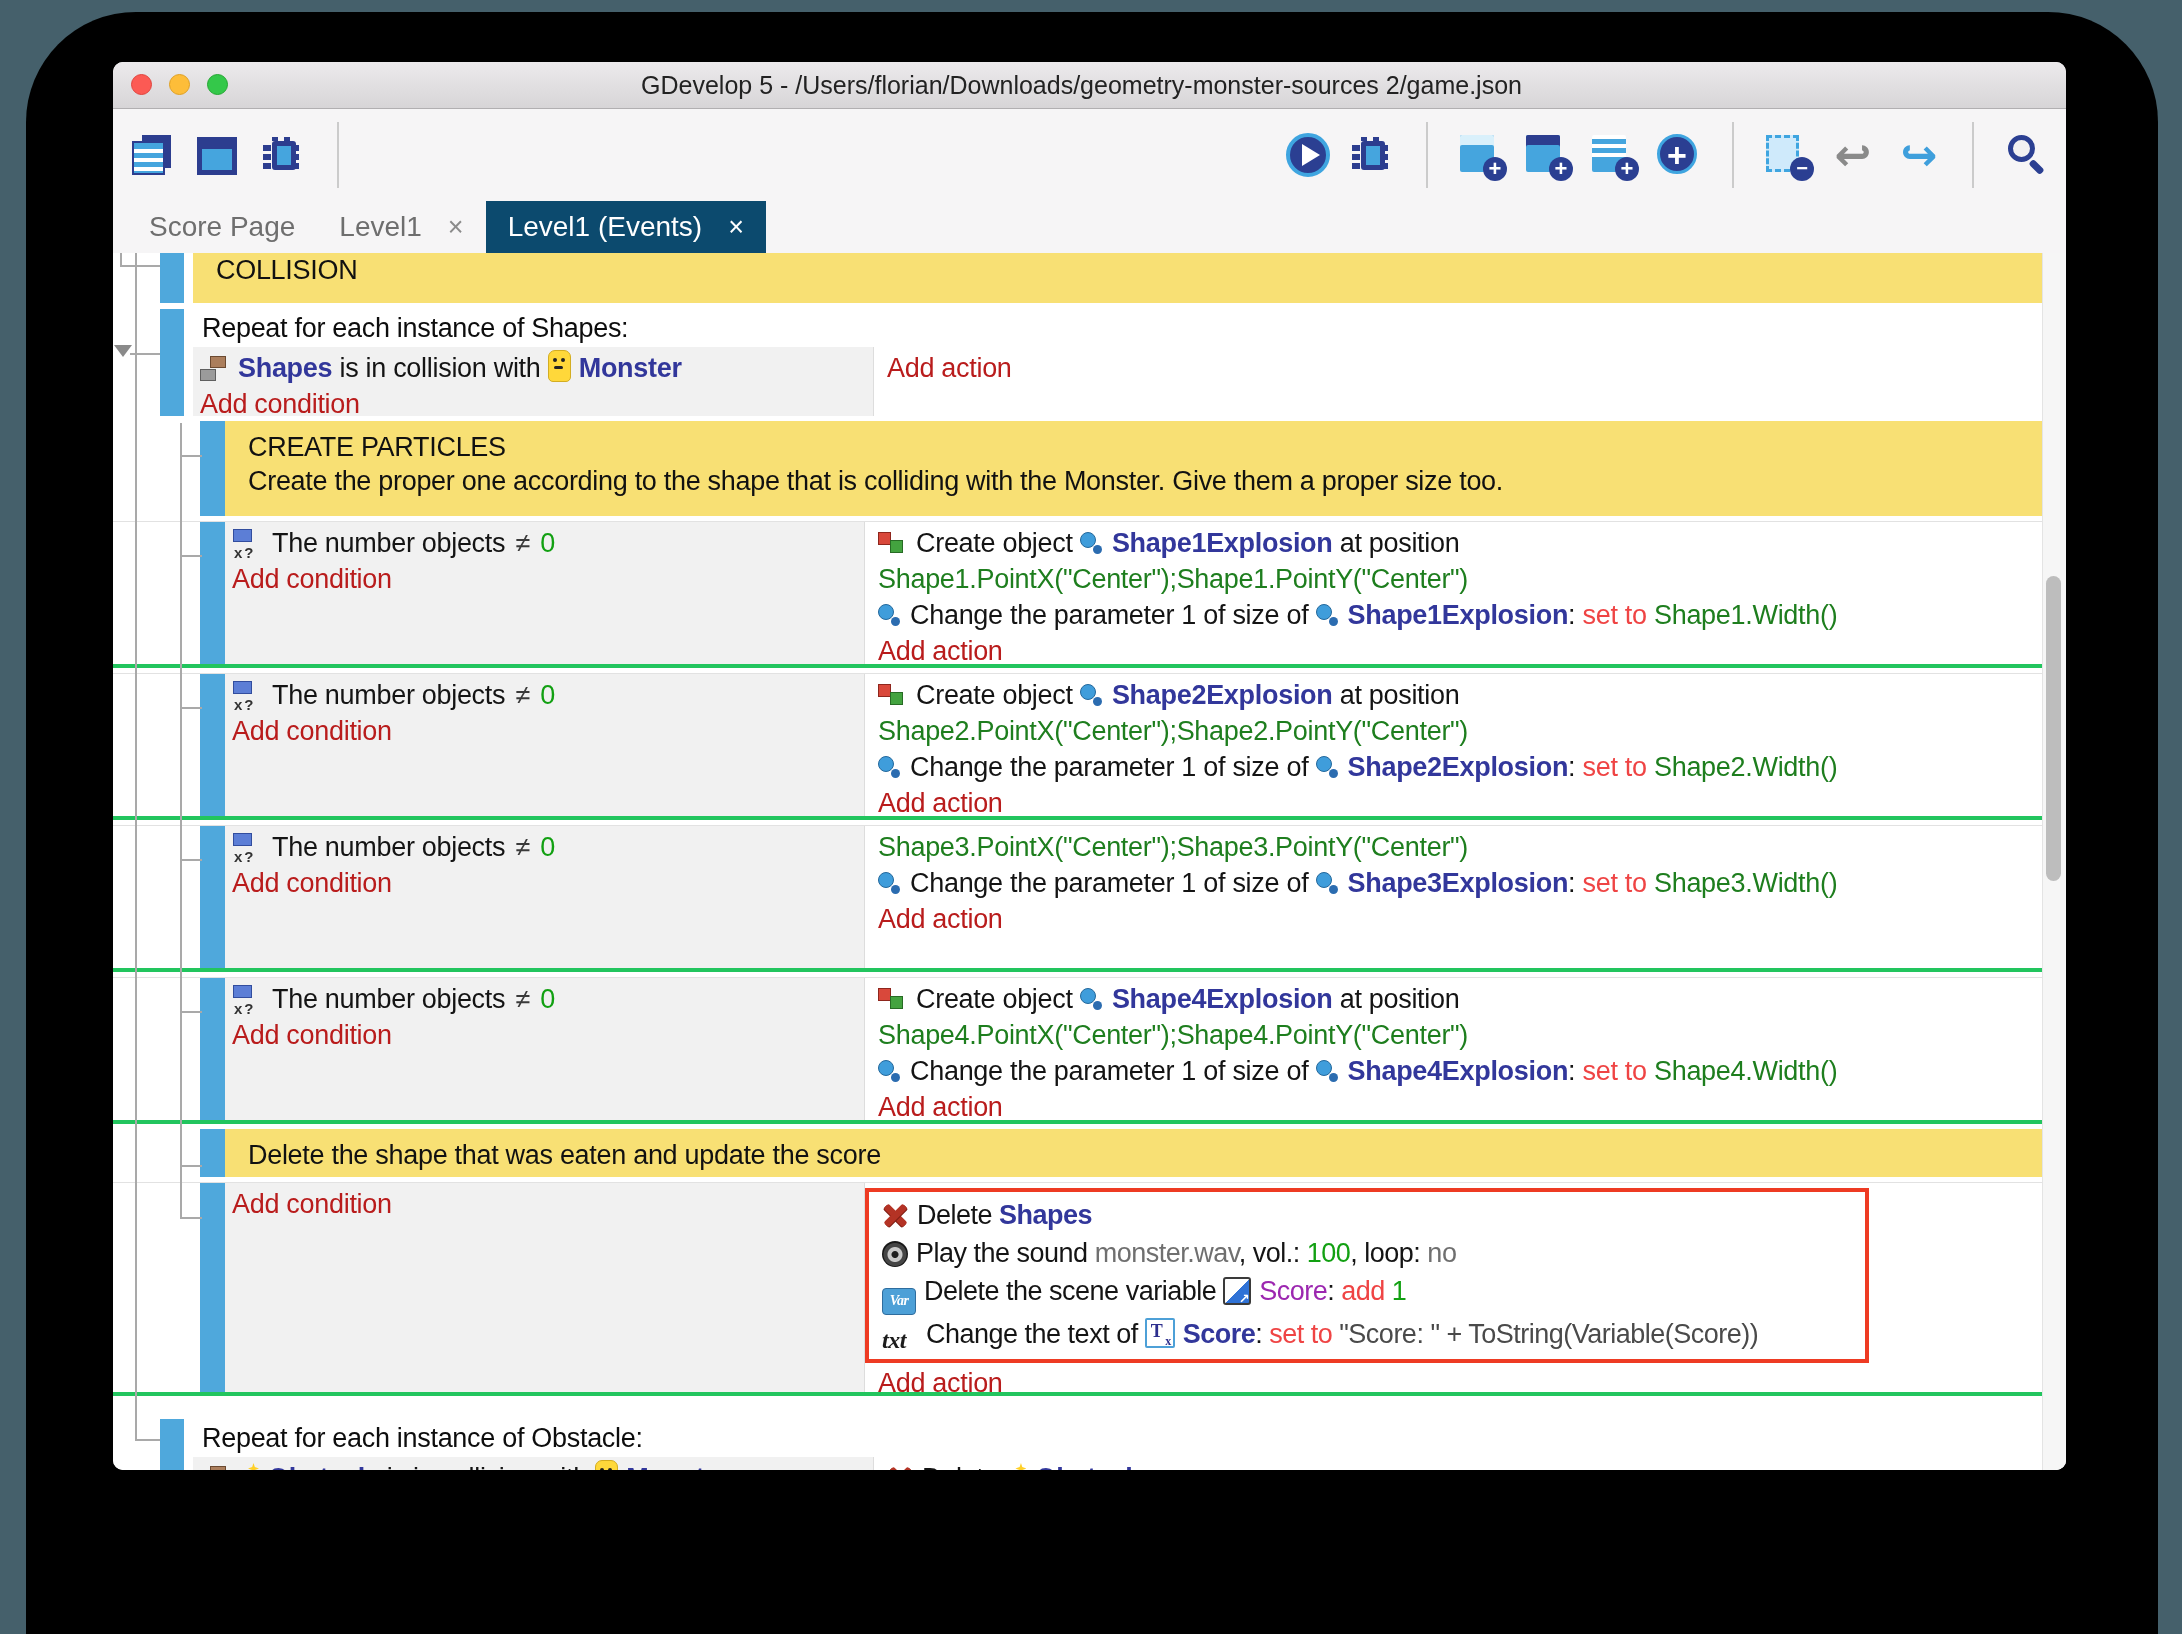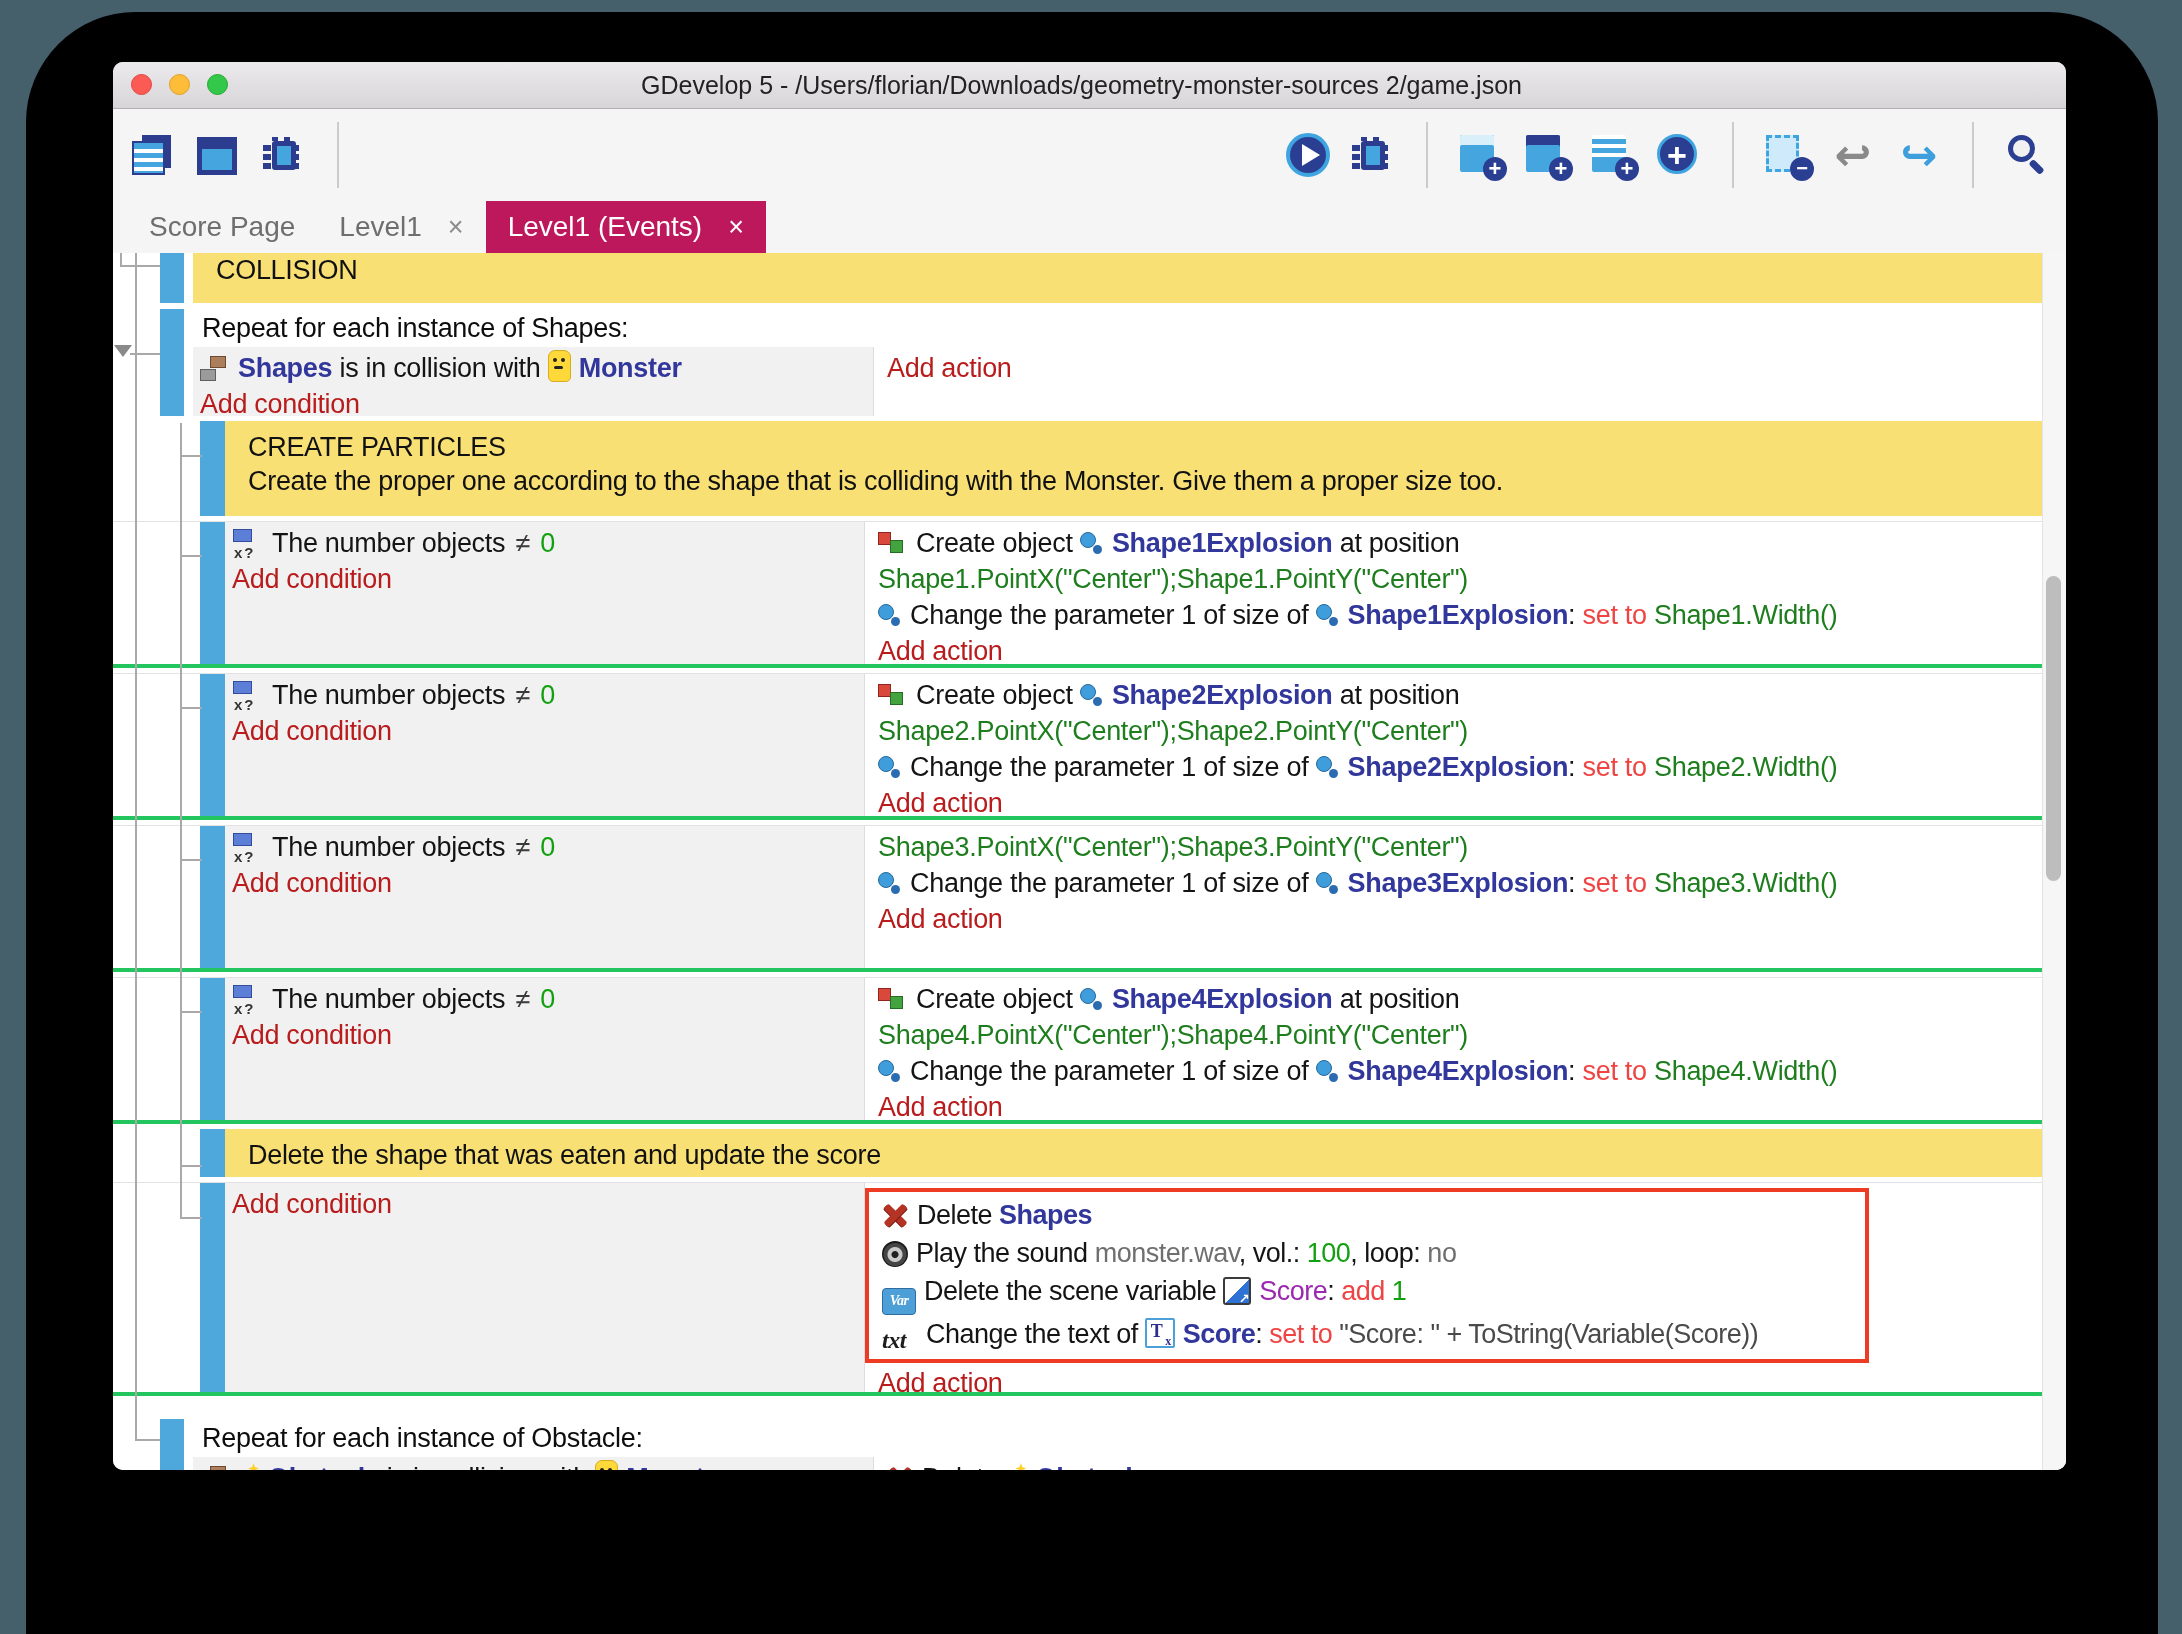--- a/index.html
+++ b/index.html
@@ -57,21 +57,21 @@
     background:#2b3f92;color:#fff;font:700 20px/23px "Liberation Sans",sans-serif;text-align:center;}
   .ti-undo-icon::before{content:"↩";display:block;text-align:center;font:700 44px/46px "DejaVu Sans",sans-serif;color:#8a8a8a;}
   .ti-redo-icon::before{content:"↪";display:block;text-align:center;font:700 44px/46px "DejaVu Sans",sans-serif;color:#3f9fdc;}
   .ti-search-icon::before{content:"";position:absolute;left:4px;top:3px;width:27px;height:27px;border-radius:50%;
     border:5px solid #2b3f92;background:#f2f1f2;}
   .ti-search-icon::after{content:"";position:absolute;left:29px;top:27px;width:7px;height:16px;background:#2b3f92;
     border-radius:3px;transform:rotate(-45deg);}
   
   .tabbar{height:52px;background:#f6f5f6;display:flex;align-items:stretch;padding-left:14px;}
   .tab{display:flex;align-items:center;padding:0 22px;font-size:28px;color:#6e6e6e;cursor:default;}
-  .tab.active{background:#be185d;color:#fff;}
+  .tab.active{background:#0c4a6e;color:#fff;}
   .tab-close{margin-left:26px;font-size:27px;color:#8b8b8b;}
   .tab.active .tab-close{color:#fff;}
   
   .sheet{position:relative;height:1218px;background:#fff;overflow:hidden;
     font-size:27px;letter-spacing:-0.3px;color:#141414;}
   .row{position:absolute;left:0;width:1930px;box-sizing:border-box;overflow:hidden;}
   .row .bar{position:absolute;top:0;bottom:0;width:24px;background:#4FA8DC;}
   .ind0{padding-left:80px;} .ind0 .bar{left:47px;}
   .ind1{padding-left:112px;} .ind1 .bar{left:87px;width:25px;}
   .comment .c-body{background:#F8E074;height:100%;box-sizing:border-box;padding:9px 0 0 23px;}

